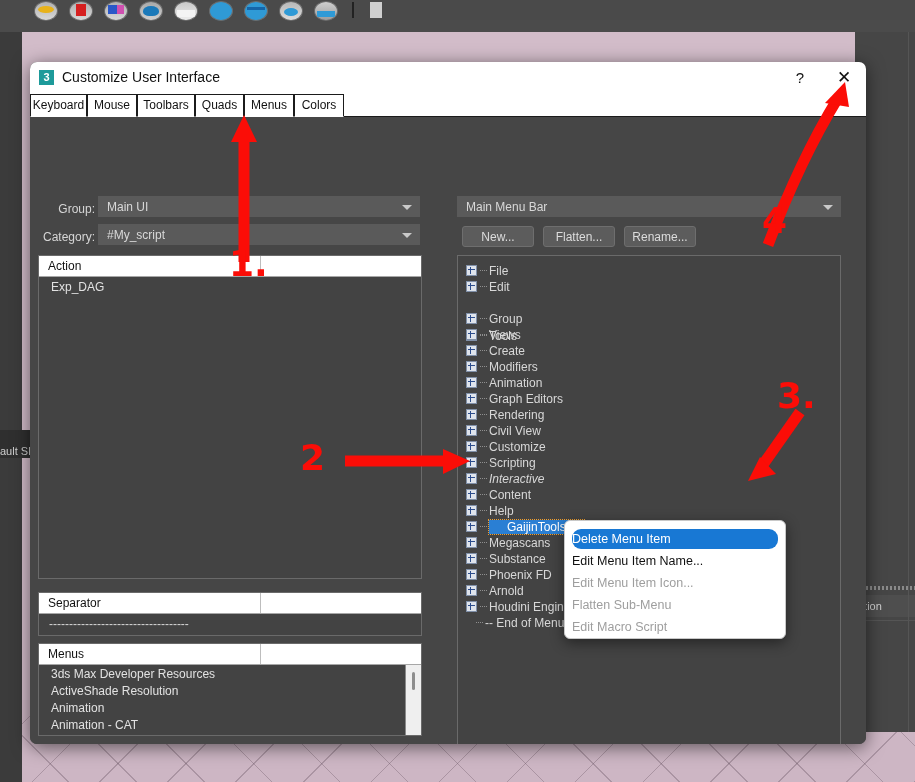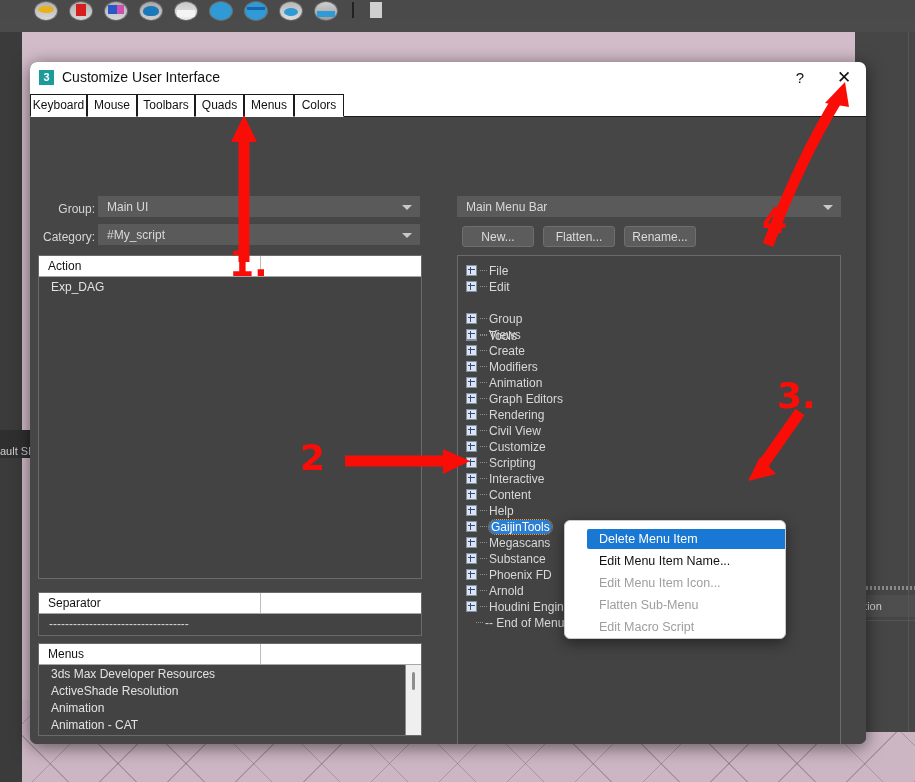--- a/index.html
+++ b/index.html
@@ -76,27 +76,27 @@
 
   #tree{position:absolute;background:#434343;border:1px solid #6a6a6a;box-sizing:border-box;overflow:hidden;}
   .tnode{position:absolute;left:8px;height:16px;line-height:16px;font-size:12px;color:#d8d8d8;
      white-space:nowrap;}
   .plus{display:inline-block;width:9px;height:9px;border:1px solid #7f8fa8;background:#dfe4ec;
      position:relative;vertical-align:middle;margin-right:1px;}
   .plus:before{content:"";position:absolute;left:3px;top:1px;width:1px;height:7px;background:#2b4c8c;}
   .plus:after{content:"";position:absolute;left:1px;top:3px;width:7px;height:1px;background:#2b4c8c;}
   .dots{display:inline-block;width:7px;border-top:1px dotted #8f8f8f;vertical-align:middle;margin:0 2px;}
   .tlabel{vertical-align:middle;}
-  .tnode.sel .tlabel{background:#2a7fd4;color:#ffffff;outline:1px dotted #f0a030;padding:0 2px;border-radius:7px;}
+  .tnode.sel .tlabel{background:#2a7fd4;color:#ffffff;outline:1px dotted #f0a030;padding:0 18px;}
 
   
   #ctx{position:absolute;background:#ffffff;border:1px solid #c8c8c8;border-radius:6px;
      box-shadow:0 4px 14px rgba(0,0,0,.45);overflow:hidden;}
-  .ctxitem{position:absolute;left:22px;height:20px;line-height:20px;font-size:12.5px;
-     color:#111;padding-left:12px;box-sizing:border-box;border-radius:2px;white-space:nowrap;}
+  .ctxitem{position:absolute;left:7px;height:20px;line-height:20px;font-size:12.5px;
+     color:#111;box-sizing:border-box;border-radius:9px;white-space:nowrap;}
   .ctxitem.hl{background:#1878d4;color:#ffffff;}
   .ctxitem.dim{color:#9e9e9e;}
 
   
   .sbar{position:absolute;background:#efefef;border-left:1px solid #8a8a8a;}
   .sthumb{position:absolute;background:#8e8e8e;border-radius:2px;}
 
   
   .ann{position:absolute;color:#fb0d07;font-weight:bold;font-family:"DejaVu Sans",sans-serif;}
   svg.anno{position:absolute;left:0;top:0;width:915px;height:782px;pointer-events:none;}
@@ -244,21 +244,21 @@
       <div class="tnode" style="top:54px;"><span class="plus"></span><span class="dots"></span><span class="tlabel">Group</span></div>
       <div class="tnode" style="top:70px;"><span class="plus"></span><span class="dots"></span><span class="tlabel">Views</span></div>
       <div class="tnode" style="top:86px;"><span class="plus"></span><span class="dots"></span><span class="tlabel">Create</span></div>
       <div class="tnode" style="top:102px;"><span class="plus"></span><span class="dots"></span><span class="tlabel">Modifiers</span></div>
       <div class="tnode" style="top:118px;"><span class="plus"></span><span class="dots"></span><span class="tlabel">Animation</span></div>
       <div class="tnode" style="top:134px;"><span class="plus"></span><span class="dots"></span><span class="tlabel">Graph Editors</span></div>
       <div class="tnode" style="top:150px;"><span class="plus"></span><span class="dots"></span><span class="tlabel">Rendering</span></div>
       <div class="tnode" style="top:166px;"><span class="plus"></span><span class="dots"></span><span class="tlabel">Civil View</span></div>
       <div class="tnode" style="top:182px;"><span class="plus"></span><span class="dots"></span><span class="tlabel">Customize</span></div>
       <div class="tnode" style="top:198px;"><span class="plus"></span><span class="dots"></span><span class="tlabel">Scripting</span></div>
-      <div class="tnode" style="top:214px;"><span class="plus"></span><span class="dots"></span><span class="tlabel">Interactive</span></div>
+      <div class="tnode" style="top:214px;font-style:italic;"><span class="plus"></span><span class="dots"></span><span class="tlabel">Interactive</span></div>
       <div class="tnode" style="top:230px;"><span class="plus"></span><span class="dots"></span><span class="tlabel">Content</span></div>
       <div class="tnode" style="top:246px;"><span class="plus"></span><span class="dots"></span><span class="tlabel">Help</span></div>
       <div class="tnode sel" style="top:262px;"><span class="plus"></span><span class="dots"></span><span class="tlabel">GaijinTools</span></div>
       <div class="tnode" style="top:278px;"><span class="plus"></span><span class="dots"></span><span class="tlabel">Megascans</span></div>
       <div class="tnode" style="top:294px;"><span class="plus"></span><span class="dots"></span><span class="tlabel">Substance</span></div>
       <div class="tnode" style="top:310px;"><span class="plus"></span><span class="dots"></span><span class="tlabel">Phoenix FD</span></div>
       <div class="tnode" style="top:326px;"><span class="plus"></span><span class="dots"></span><span class="tlabel">Arnold</span></div>
       <div class="tnode" style="top:342px;"><span class="plus"></span><span class="dots"></span><span class="tlabel">Houdini Engine</span></div>
       <div class="tnode" style="top:358px;left:16px;"><span class="dots"></span><span class="tlabel">-- End of Menu --</span></div>
     </div>

